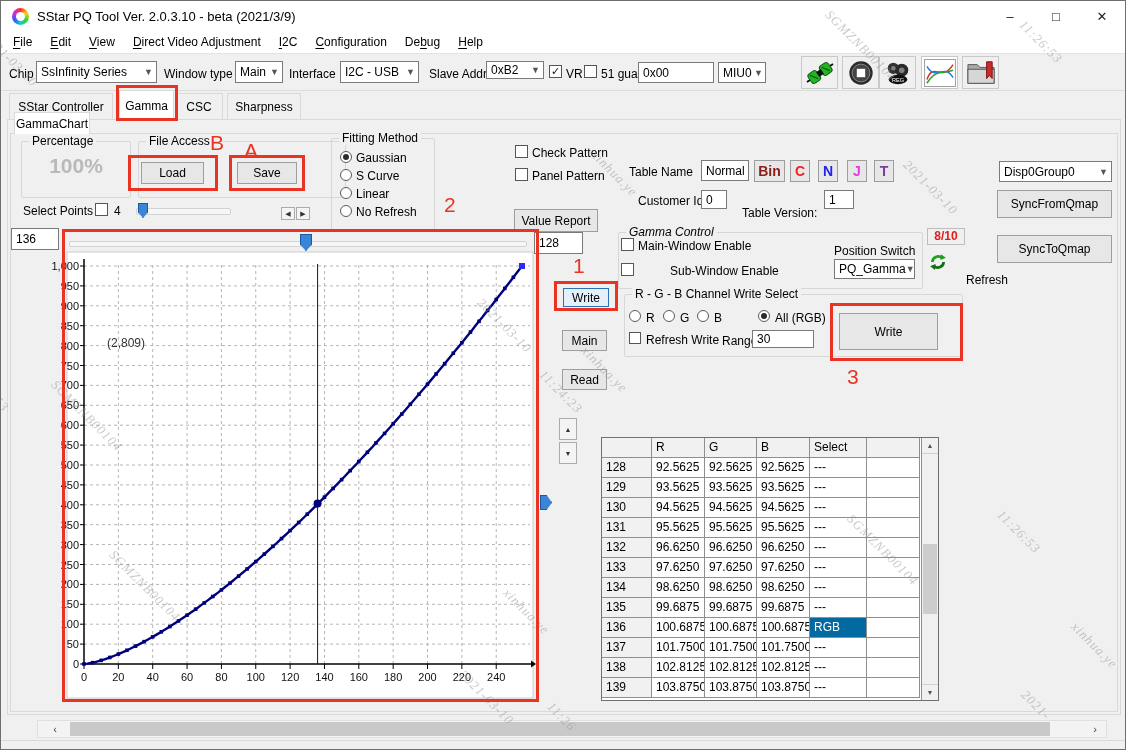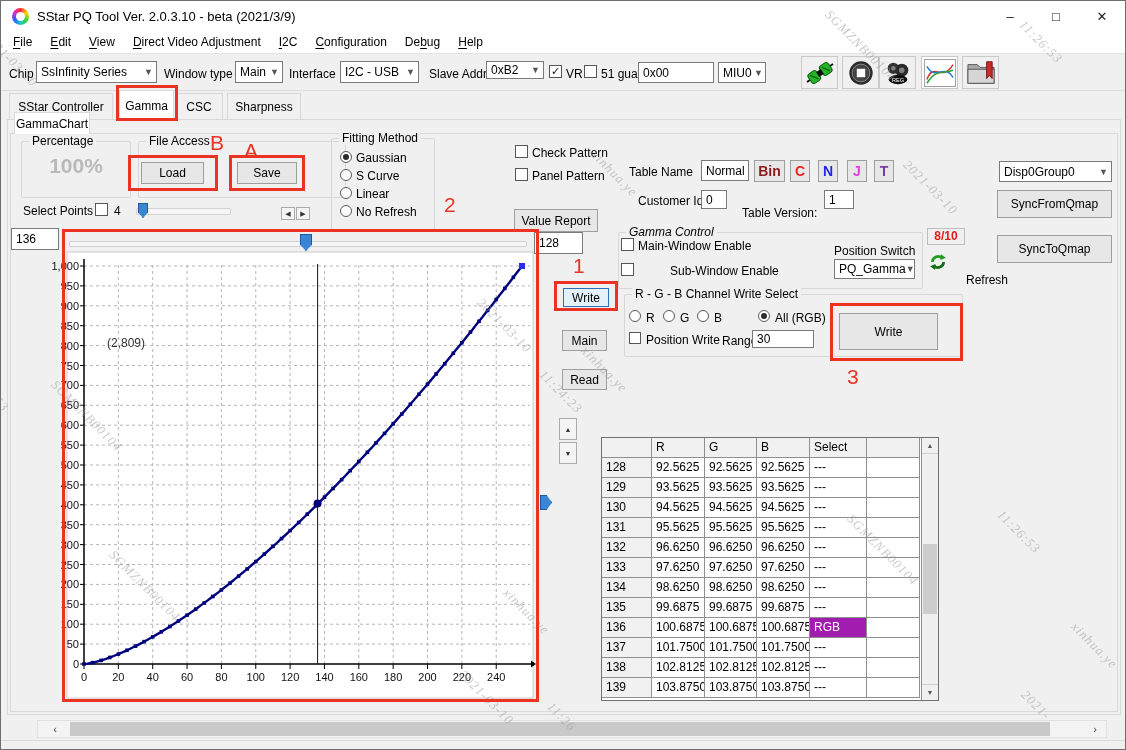--- a/index.html
+++ b/index.html
@@ -57,21 +57,21 @@
   .red-box { position:absolute; border:3px solid #ea3323; z-index:40; pointer-events:none; }
   .red-note { position:absolute; color:#ea3323; font-size:21px; z-index:41; }
 
   
   #grid { position:absolute; left:600px; top:436px; width:338px; height:264px; background:#fff;
           border:1px solid #707070; }
   .grow { display:grid; grid-template-columns:50px 53px 52px 53px 57px 53px; height:20px; }
   .gcell { border-right:1px solid #8f8f8f; border-bottom:1px solid #8f8f8f; padding:2px 0 0 4px;
            overflow:hidden; white-space:nowrap; font-size:12px; background:#fff; }
   .gcell.th { background:#f1f1f1; }
-  .gcell.selcell { background:#a21caf; color:#fff; }
+  .gcell.selcell { background:#0369a1; color:#fff; }
   .vsb { position:absolute; right:0; top:0; width:17px; height:100%; background:#f0f0f0;
          border-left:1px solid #8f8f8f; }
   .vsb .sbarrow { position:absolute; left:0; width:100%; height:16px; display:flex; align-items:center;
                   justify-content:center; font-size:7px; color:#555; background:#f0f0f0; }
   .vsb .sbthumb { position:absolute; left:1px; width:14px; background:#cdcdcd; }
 
   
   .hscroll { position:absolute; left:36px; top:719px; width:1070px; height:18px; background:#f3f3f3;
              border:1px solid #e0e0e0; }
   .hthumb { position:absolute; left:32px; top:1px; width:980px; height:14px; background:#c9c9c9; }
@@ -467,21 +467,21 @@
   </div>
   <div class="radio" style="left:628px; top:309px;"></div>
   <div class="lbl" style="left:645px; top:310px;">R</div>
   <div class="radio" style="left:662px; top:309px;"></div>
   <div class="lbl" style="left:679px; top:310px;">G</div>
   <div class="radio" style="left:696px; top:309px;"></div>
   <div class="lbl" style="left:713px; top:310px;">B</div>
   <div class="radio sel" style="left:757px; top:309px;"></div>
   <div class="lbl" style="left:774px; top:310px;">All (RGB)</div>
   <div class="cb" style="left:628px; top:331px; width:12px; height:12px;"></div>
-  <div class="lbl" style="left:645px; top:332px;">Position Write</div>
+  <div class="lbl" style="left:645px; top:332px;">Refresh Write</div>
   <div class="lbl" style="left:721px; top:333px;">Range</div>
   <div class="txt" style="left:751px; top:329px; width:62px; height:18px;">30</div>
   <div class="btn" style="left:838px; top:312px; width:99px; height:37px;">Write</div>
 
   <div id="grid">
     <div class="grow">
         <div class="gcell th"></div>
         <div class="gcell th">R</div>
         <div class="gcell th">G</div>
         <div class="gcell th">B</div>

